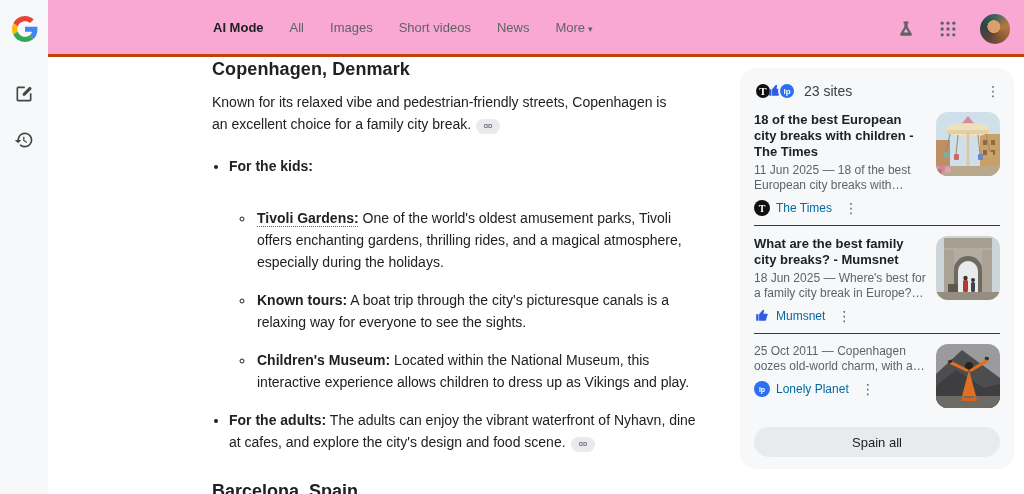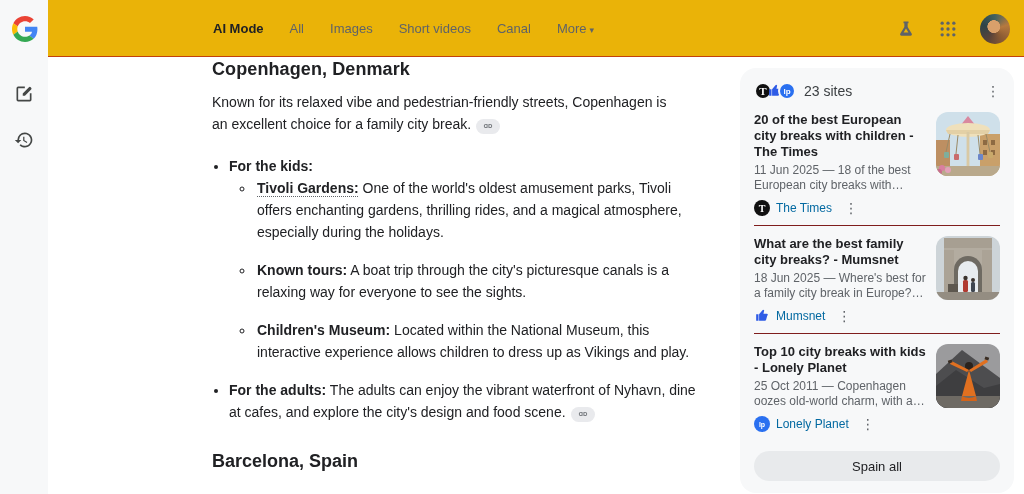--- a/index.html
+++ b/index.html
@@ -9,22 +9,22 @@
 
   
   .rail { position:absolute; left:0; top:0; width:48px; height:494px; background:#f7f8f9; }
   .rail .glogo { position:absolute; left:12px; top:16px; width:26px; height:26px; cursor:pointer; }
   .rail-icon { position:absolute; left:14px; width:20px; height:20px; color:#444746; cursor:pointer; }
   .rail-icon svg { width:20px; height:20px; fill:#444746; }
   .rail-icon.compose { top:84px; }
   .rail-icon.history { top:130px; }
 
   
-  .header { position:absolute; left:48px; right:0; top:0; height:57px; background:#eab308;
-            border-bottom:1px solid #c2410c; display:flex; align-items:center; }
+  .header { position:absolute; left:48px; right:0; top:0; height:57px; background:#f9a8d4;
+            border-bottom:3px solid #c2410c; display:flex; align-items:center; }
   .tabs { display:flex; align-items:center; gap:26px; padding-left:165px; font-size:13px; }
   .tab { color:#5f6368; cursor:pointer; white-space:nowrap; }
   .tab.active { color:#202124; font-weight:700; }
   .tab .arrow { font-size:9px; margin-left:3px; color:#5f6368; }
   .header-right { position:absolute; right:14px; top:0; height:57px; display:flex; align-items:center; gap:22px; }
   .hicon { width:20px; height:20px; cursor:pointer; }
   .hicon svg { width:20px; height:20px; fill:#5f6368; }
   .avatar { width:30px; height:30px; border-radius:50%; cursor:pointer;
             background:
               radial-gradient(circle at 46% 42%, #d9a06b 0 26%, rgba(0,0,0,0) 28%),
@@ -33,21 +33,21 @@
   
   .main { position:absolute; left:212px; top:57px; width:486px; }
   .h-city { font-size:18px; line-height:24px; font-weight:700; letter-spacing:.1px; }
   .intro { font-size:14px; line-height:22px; margin-top:10px; width:472px; }
   .cite-chip { display:inline-flex; align-items:center; justify-content:center;
                width:24px; height:15px; border-radius:8px; background:#e9eaed;
                vertical-align:-2px; margin-left:5px; cursor:pointer; }
   .cite-chip svg { width:10px; height:10px; fill:#5f6368; }
   ul.outer { margin:20px 0 0 3px; padding-left:14px; font-size:14px; line-height:22px; }
   ul.outer > li { margin-bottom:16px; }
-  ul.inner { list-style:circle; margin:0 0 0 0; padding-left:26px; }
+  ul.inner { list-style:circle; margin:30px 0 0 0; padding-left:26px; }
   ul.inner > li { margin-bottom:16px; padding-left:2px; }
   .term { font-weight:700; }
   .term.dotted { text-decoration:underline dotted 1px #5f6368; text-underline-offset:3px; cursor:pointer; }
   .h-city2 { font-size:18px; line-height:24px; font-weight:700; margin-top:26px; }
 
   
   .sidepanel { position:absolute; left:740px; top:68px; width:274px; background:#f7f8f9;
                border-radius:16px; padding:12px 14px 12px; }
   .sp-head { display:flex; align-items:center; height:22px; }
   .fav-stack { display:flex; align-items:center; }
@@ -109,21 +109,21 @@
         </svg>
     </div>
   </div>
 
   <div class="header">
     <div class="tabs">
       <span class="tab active">AI Mode</span>
       <span class="tab">All</span>
       <span class="tab">Images</span>
       <span class="tab">Short videos</span>
-      <span class="tab">Canal</span>
+      <span class="tab">News</span>
       <span class="tab"><span>More</span><span class="arrow">▾</span></span>
     </div>
     <div class="header-right">
       <div class="hicon">
         <svg viewBox="0 0 24 24">
             <path d="M9 3h6v2h-1v4.6l4.92 8.2A1.5 1.5 0 0 1 17.63 20H6.37a1.5 1.5 0 0 1-1.29-2.2L10 9.6V5H9V3zm3 8.4-2.9 4.85h5.8L12 11.4z"></path>
           </svg>
       </div>
       <div class="hicon">
         <svg viewBox="0 0 24 24">
@@ -187,21 +187,21 @@
         <div class="fav lp">
             <span>lp</span>
           </div>
       </div>
       <span class="sp-sites">23 sites</span>
       <span class="dots">⋮</span>
     </div>
 
     <div class="card">
       <div class="card-text">
-        <div class="card-title">20 of the best European city breaks with children - The Times</div>
+        <div class="card-title">18 of the best European city breaks with children - The Times</div>
         <div class="card-snippet">11 Jun 2025 — 18 of the best European city breaks with children *...</div>
         <div class="card-src">
           <div class="src-fav times">
               <span>T</span>
             </div>
           <span class="src-name">The Times</span>
           <span class="dots" style="margin-left:6px">⋮</span>
         </div>
       </div>
       <div class="thumb">
@@ -261,21 +261,20 @@
           <circle cx="29.5" cy="42" r="2.2" fill="#3a322c"></circle>
           <rect x="35" y="46" width="4" height="10" rx="1.5" fill="#3f4650"></rect>
           <circle cx="37" cy="44" r="2" fill="#3a322c"></circle>
           <rect x="12" y="48" width="10" height="8" fill="#5d574e"></rect>
         </svg>
       </div>
     </div>
 
     <div class="card">
       <div class="card-text">
-        <div class="card-title">Top 10 city breaks with kids - Lonely Planet</div>
         <div class="card-snippet">25 Oct 2011 — Copenhagen oozes old-world charm, with a compact cit...</div>
         <div class="card-src">
           <div class="src-fav lp">
               <span>lp</span>
             </div>
           <span class="src-name">Lonely Planet</span>
           <span class="dots" style="margin-left:6px">⋮</span>
         </div>
       </div>
       <div class="thumb">

